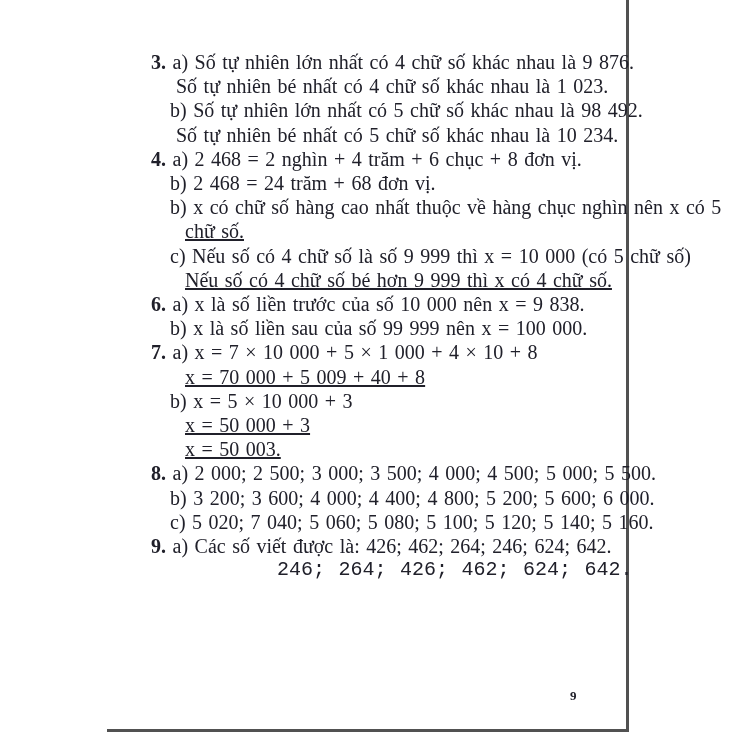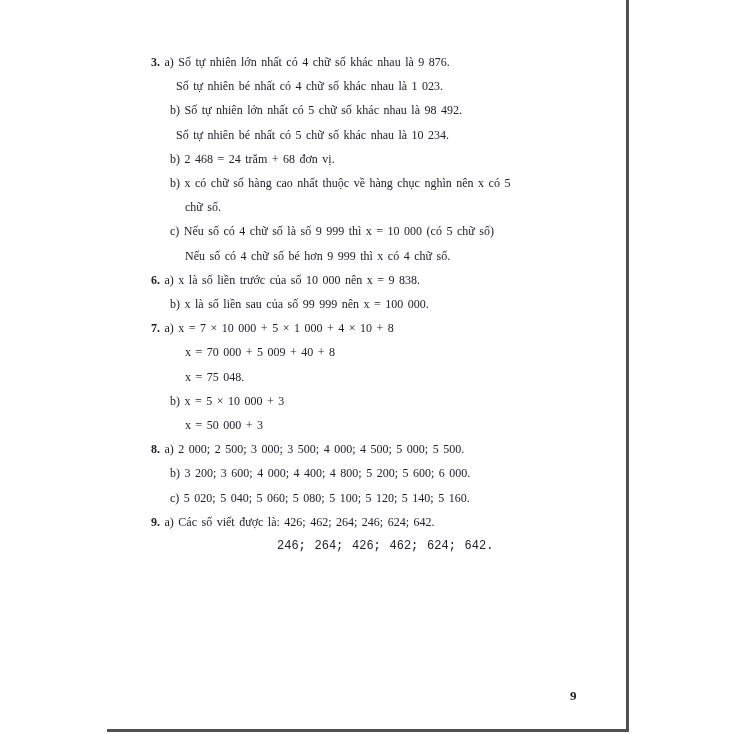--- a/index.html
+++ b/index.html
@@ -17,58 +17,59 @@
     background: var(--edge, #515151);
   }
   .page-edge-bottom {
     position: absolute; left: 107px; top: 729px;
     width: 522px; height: 3px;
     background: var(--edge, #515151);
   }
   .answers {
     position: absolute; left: 151px; top: 50px;
     width: 472px;
-    font-size: 12px;
+    font-size: 20px;
     word-spacing: 1.5px;
   }
   .line { line-height: 24.2px; white-space: nowrap; }
   .line .num { font-weight: bold; }
   .line.sub  { padding-left: 19px; }
   .line.cont { padding-left: 25px; }
-  .line.cont2{ padding-left: 34px; }
+  .line.cont2{ padding-left: 34px; text-decoration: underline; }
   .line.center { padding-left: 126px; font-family: Liberation Mono, monospace; }
   .pagenum {
     position: absolute; left: 570px; top: 688px;
     font-size: 13px; font-weight: bold;
     color: var(--ink, #20202a);
   }
 </style>
 </head>
 <body style="--ink: #20202a; --edge: #515151;">
 
 <div class="page-edge-vertical"></div>
 <div class="page-edge-bottom"></div>
 
 <div class="answers">
     <div class="line item"><span class="num">3. </span><span>a) </span><span>Số tự nhiên lớn nhất có 4 chữ số khác nhau là 9 876.</span></div>
     <div class="line cont"><span>Số tự nhiên bé nhất có 4 chữ số khác nhau là 1 023.</span></div>
     <div class="line sub"><span>b) </span><span>Số tự nhiên lớn nhất có 5 chữ số khác nhau là 98 492.</span></div>
     <div class="line cont"><span>Số tự nhiên bé nhất có 5 chữ số khác nhau là 10 234.</span></div>
+    <div class="line item"><span class="num">4. </span><span>a) </span><span>2 468 = 2 nghìn + 4 trăm + 6 chục + 8 đơn vị.</span></div>
     <div class="line sub"><span>b) </span><span>2 468 = 24 trăm + 68 đơn vị.</span></div>
     <div class="line sub"><span>b) </span><span>x có chữ số hàng cao nhất thuộc về hàng chục nghìn nên x có 5</span></div>
     <div class="line cont2"><span>chữ số.</span></div>
     <div class="line sub"><span>c) </span><span>Nếu số có 4 chữ số là số 9 999 thì x = 10 000 (có 5 chữ số)</span></div>
     <div class="line cont2"><span>Nếu số có 4 chữ số bé hơn 9 999 thì x có 4 chữ số.</span></div>
     <div class="line item"><span class="num">6. </span><span>a) </span><span>x là số liền trước của số 10 000 nên x = 9 838.</span></div>
     <div class="line sub"><span>b) </span><span>x là số liền sau của số 99 999 nên x = 100 000.</span></div>
     <div class="line item"><span class="num">7. </span><span>a) </span><span>x = 7 × 10 000 + 5 × 1 000 + 4 × 10 + 8</span></div>
     <div class="line cont2"><span>x = 70 000 + 5 009 + 40 + 8</span></div>
-    <div class="line cont2"><span>x = 75 048.</span></div>
     <div class="line sub"><span>b) </span><span>x = 5 × 10 000 + 3</span></div>
     <div class="line cont2"><span>x = 50 000 + 3</span></div>
+    <div class="line cont2"><span>x = 50 003.</span></div>
     <div class="line item"><span class="num">8. </span><span>a) </span><span>2 000; 2 500; 3 000; 3 500; 4 000; 4 500; 5 000; 5 500.</span></div>
     <div class="line sub"><span>b) </span><span>3 200; 3 600; 4 000; 4 400; 4 800; 5 200; 5 600; 6 000.</span></div>
-    <div class="line sub"><span>c) </span><span>5 020; 5 040; 5 060; 5 080; 5 100; 5 120; 5 140; 5 160.</span></div>
+    <div class="line sub"><span>c) </span><span>5 020; 7 040; 5 060; 5 080; 5 100; 5 120; 5 140; 5 160.</span></div>
     <div class="line item"><span class="num">9. </span><span>a) </span><span>Các số viết được là: 426; 462; 264; 246; 624; 642.</span></div>
     <div class="line center"><span>246; 264; 426; 462; 624; 642.</span></div>
   </div>
 
 <div class="pagenum">9</div>
 
 </body></html>

